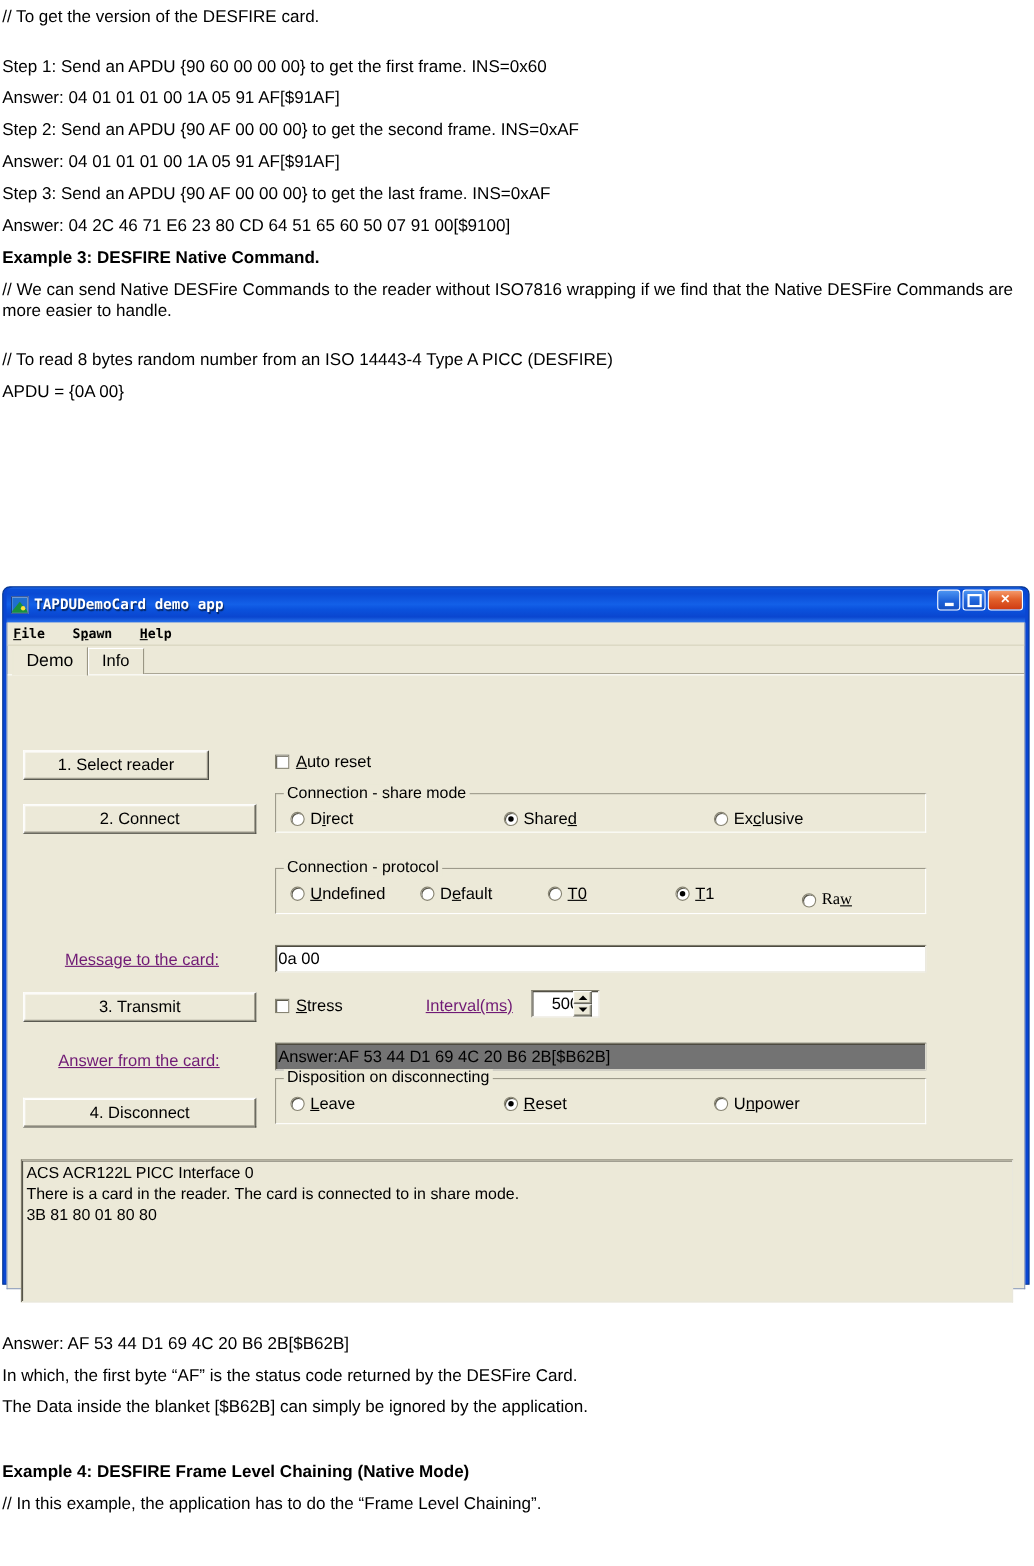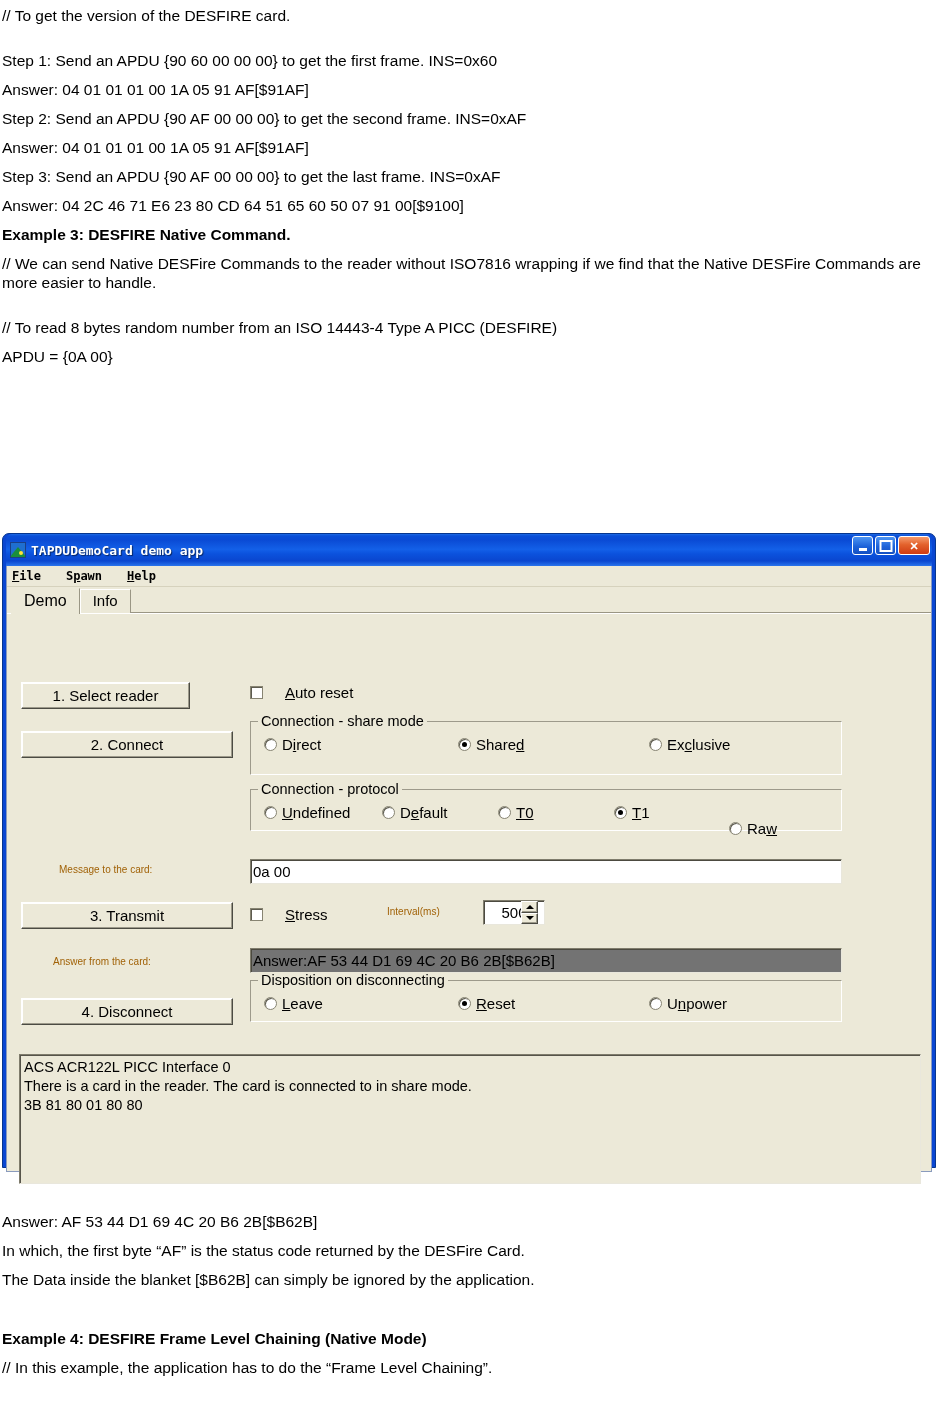--- a/index.html
+++ b/index.html
@@ -260,37 +260,38 @@
     position: absolute;
     left: 3px; top: 3px;
     width: 5px; height: 5px;
     border-radius: 50%;
     background: #000000;
   }
   .xcheck {
     position: absolute;
     display: flex;
     align-items: center;
-    gap: 22px;
+    gap: 6px;
     font-size: 15px;
     white-space: nowrap;
   }
   .check-box {
     width: 13px; height: 13px;
     background: #ffffff;
     border: 1px solid #878472;
     box-shadow: inset 1px 1px 0 #5d5b4f;
     box-sizing: border-box;
     flex: 0 0 auto;
   }
   .xlabel {
     position: absolute;
-    font-size: 10px;
-    white-space: nowrap;
-    color: #a16207;
+    font-size: 15px;
+    white-space: nowrap;
+    color: #701a75;
+    text-decoration: underline;
   }
   .xinput {
     position: absolute;
     background: #ffffff;
     border: 1px solid #7f7c6c;
     border-right-color: #e9e7dc;
     border-bottom-color: #e9e7dc;
     box-shadow: inset 1px 1px 0 #4c4a40;
     font-size: 15px;
     padding: 1px 2px;
@@ -429,21 +430,21 @@
         </div>
         <div class="xbtn" style="left:14px; top:384px; width:212px; height:27px;">
           <span>4. Disconnect</span>
         </div>
 
         <div class="xcheck" style="left:243px; top:70px;">
           <span class="check-box"></span>
           <span><u class="acc">A</u>uto reset</span>
         </div>
 
-        <div class="xgroup" style="left:243px; top:107px; width:592px; height:54px;">
+        <div class="xgroup" style="left:243px; top:107px; width:592px; height:36px;">
           <span class="legend">Connection - share mode</span>
           <div class="xradio" style="left:13px; top:14px;">
             <span class="radio-dot"></span>
             <span>D<u class="acc">i</u>rect</span>
           </div>
           <div class="xradio" style="left:207px; top:14px;">
             <span class="radio-dot on"></span>
             <span>Share<u class="acc">d</u></span>
           </div>
           <div class="xradio" style="left:398px; top:14px;">
@@ -463,21 +464,21 @@
             <span>D<u class="acc">e</u>fault</span>
           </div>
           <div class="xradio" style="left:247px; top:14px;">
             <span class="radio-dot"></span>
             <span><u class="acc">T0</u></span>
           </div>
           <div class="xradio" style="left:363px; top:14px;">
             <span class="radio-dot on"></span>
             <span><u class="acc">T</u>1</span>
           </div>
-          <div class="xradio" style="left:478px; top:30px;">
+          <div class="xradio" style="left:478px; top:20px;font-family:Liberation Serif, serif;">
             <span class="radio-dot"></span>
             <span>Ra<u class="acc">w</u></span>
           </div>
         </div>
 
         <div class="xlabel" style="left:52px; top:250px;">Message to the card:</div>
         <div class="xinput" style="left:243px; top:245px; width:592px; height:25px;">
           <span>0a 00</span>
         </div>
 

